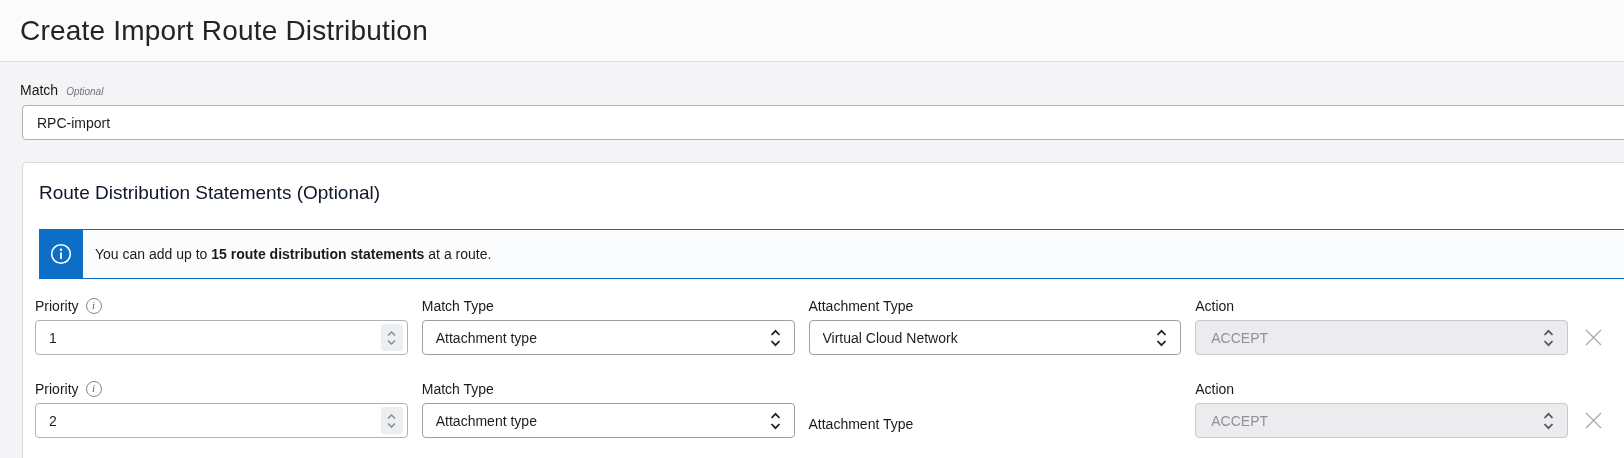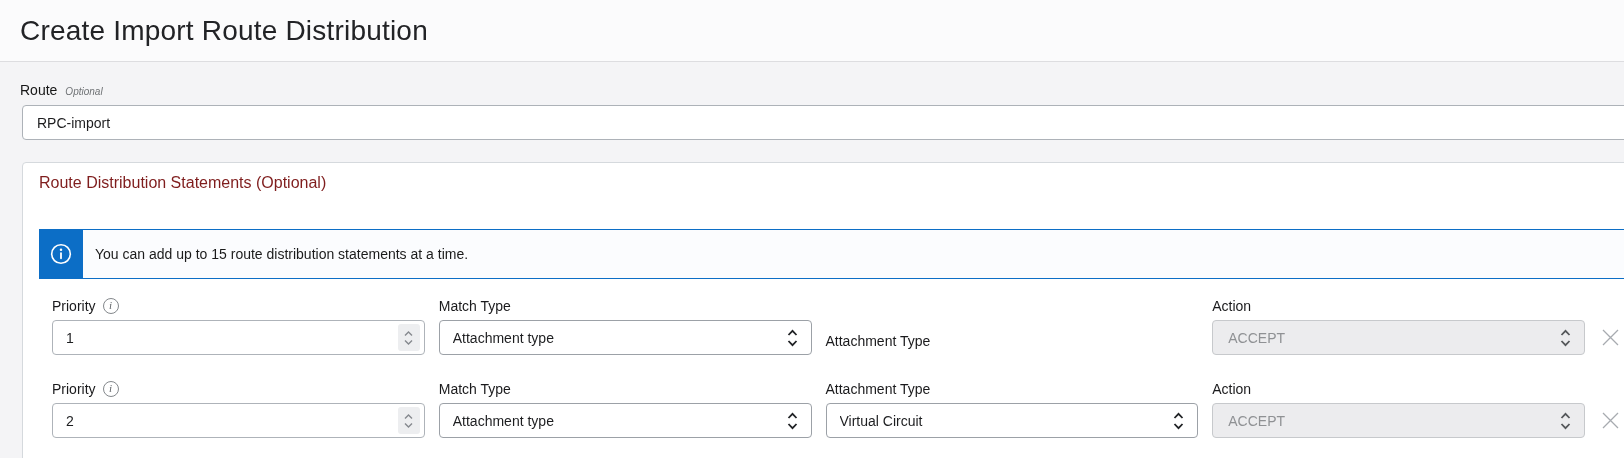--- a/index.html
+++ b/index.html
@@ -31,44 +31,44 @@
     padding:0 14px; font-size:14px; color:#1d1d1f;
     font-family:"Liberation Sans", sans-serif; outline:none;
   }
 
   
   .statements-card {
     position:absolute; left:22px; top:162px; width:1626px; height:310px;
     background:#ffffff; border:1px solid #d5d9dd; border-radius:4px;
   }
   .section-title {
-    position:absolute; left:16px; top:11px;
-    font-size:16px; font-weight:400; color:#7f1d1d;
+    position:absolute; left:16px; top:19px;
+    font-size:19px; font-weight:400; color:#0f172a;
   }
 
   
   .info-banner {
     position:absolute; left:16px; top:66px; width:1612px; height:50px;
     display:flex;
     border-top:1px solid var(--banner-blue, #0c6ec6);
     border-bottom:1px solid var(--banner-blue, #0c6ec6);
   }
   .info-banner-iconblock {
     width:44px; flex:0 0 44px; background:var(--banner-blue, #0c6ec6);
     display:flex; align-items:center; justify-content:center;
   }
   .info-banner-body {
     flex:1; background:#fbfcfe; display:flex; align-items:center;
     padding-left:12px; font-size:14px; color:#1b1b1b;
   }
-  .info-banner-body b { font-weight:400;margin-top:10px; }
+  .info-banner-body b { font-weight:700;margin-top:10px; }
 
   
   .stmt-row {
-    position:absolute; left:29px; width:1569px;
+    position:absolute; left:12px; width:1569px;
     display:flex; gap:14px; align-items:flex-end;
   }
   .stmt-row.row-0 { top:134px; }
   .stmt-row.row-1 { top:217px; }
   .field { flex:1 1 0; min-width:0; }
   .field-label {
     display:flex; align-items:center; gap:7px;
     font-size:14px; color:#1a1a1c; height:18px; margin-bottom:5px;
   }
   .tip-icon {
@@ -106,39 +106,39 @@
   }
 </style>
 </head>
 <body>
 
 <div class="page-header">
   <h1 class="page-title">Create Import Route Distribution</h1>
 </div>
 
 <div class="name-label-row">
-  <span class="lbl">Route</span>
+  <span class="lbl">Match</span>
   <span class="optional">Optional</span>
 </div>
 <input class="text-input" type="text" value="RPC-import" style="">
 
 <section class="statements-card">
 
   <h2 class="section-title">Route Distribution Statements (Optional)</h2>
 
   <div class="info-banner">
     <div class="info-banner-iconblock">
       <svg width="22" height="22" viewBox="0 0 22 22">
         <circle cx="11" cy="11" r="9.3" fill="none" stroke="#ffffff" stroke-width="1.6"></circle>
         <circle cx="11" cy="6.8" r="1.25" fill="#ffffff"></circle>
         <rect x="10.1" y="9.2" width="1.8" height="7" rx="0.9" fill="#ffffff"></rect>
       </svg>
     </div>
     <div class="info-banner-body">
-      <span><span>You can add up to </span><b>15 route distribution statements</b><span> at a time.</span></span>
+      <span><span>You can add up to </span><b>15 route distribution statements</b><span> at a route.</span></span>
     </div>
   </div>
 
   <div class="stmt-row row-0">
     <div class="field">
       <div class="field-label">
         <span>Priority</span>
         <span class="tip-icon">i</span>
       </div>
       <div class="control number">
@@ -158,20 +158,27 @@
       <div class="control select">
         <span class="sel-text">Attachment type</span>
         <svg width="11" height="18" viewBox="0 0 11 18">
             <path d="M1.5 6 L5.5 1.8 L9.5 6" fill="none" stroke="#202225" stroke-width="1.8"></path>
             <path d="M1.5 12 L5.5 16.2 L9.5 12" fill="none" stroke="#202225" stroke-width="1.8"></path>
           </svg>
       </div>
     </div>
     <div class="field">
       <div class="field-label">Attachment Type</div>
+      <div class="control select">
+        <span class="sel-text">Virtual Cloud Network</span>
+        <svg width="11" height="18" viewBox="0 0 11 18">
+            <path d="M1.5 6 L5.5 1.8 L9.5 6" fill="none" stroke="#202225" stroke-width="1.8"></path>
+            <path d="M1.5 12 L5.5 16.2 L9.5 12" fill="none" stroke="#202225" stroke-width="1.8"></path>
+          </svg>
+      </div>
     </div>
     <div class="field">
       <div class="field-label">Action</div>
       <div class="control select disabled">
         <span class="sel-text">ACCEPT</span>
         <svg width="11" height="18" viewBox="0 0 11 18">
             <path d="M1.5 6 L5.5 1.8 L9.5 6" fill="none" stroke="#54575a" stroke-width="1.8"></path>
             <path d="M1.5 12 L5.5 16.2 L9.5 12" fill="none" stroke="#54575a" stroke-width="1.8"></path>
           </svg>
       </div>
@@ -206,27 +213,20 @@
       <div class="control select">
         <span class="sel-text">Attachment type</span>
         <svg width="11" height="18" viewBox="0 0 11 18">
             <path d="M1.5 6 L5.5 1.8 L9.5 6" fill="none" stroke="#202225" stroke-width="1.8"></path>
             <path d="M1.5 12 L5.5 16.2 L9.5 12" fill="none" stroke="#202225" stroke-width="1.8"></path>
           </svg>
       </div>
     </div>
     <div class="field">
       <div class="field-label">Attachment Type</div>
-      <div class="control select">
-        <span class="sel-text">Virtual Circuit</span>
-        <svg width="11" height="18" viewBox="0 0 11 18">
-            <path d="M1.5 6 L5.5 1.8 L9.5 6" fill="none" stroke="#202225" stroke-width="1.8"></path>
-            <path d="M1.5 12 L5.5 16.2 L9.5 12" fill="none" stroke="#202225" stroke-width="1.8"></path>
-          </svg>
-      </div>
     </div>
     <div class="field">
       <div class="field-label">Action</div>
       <div class="control select disabled">
         <span class="sel-text">ACCEPT</span>
         <svg width="11" height="18" viewBox="0 0 11 18">
             <path d="M1.5 6 L5.5 1.8 L9.5 6" fill="none" stroke="#54575a" stroke-width="1.8"></path>
             <path d="M1.5 12 L5.5 16.2 L9.5 12" fill="none" stroke="#54575a" stroke-width="1.8"></path>
           </svg>
       </div>

